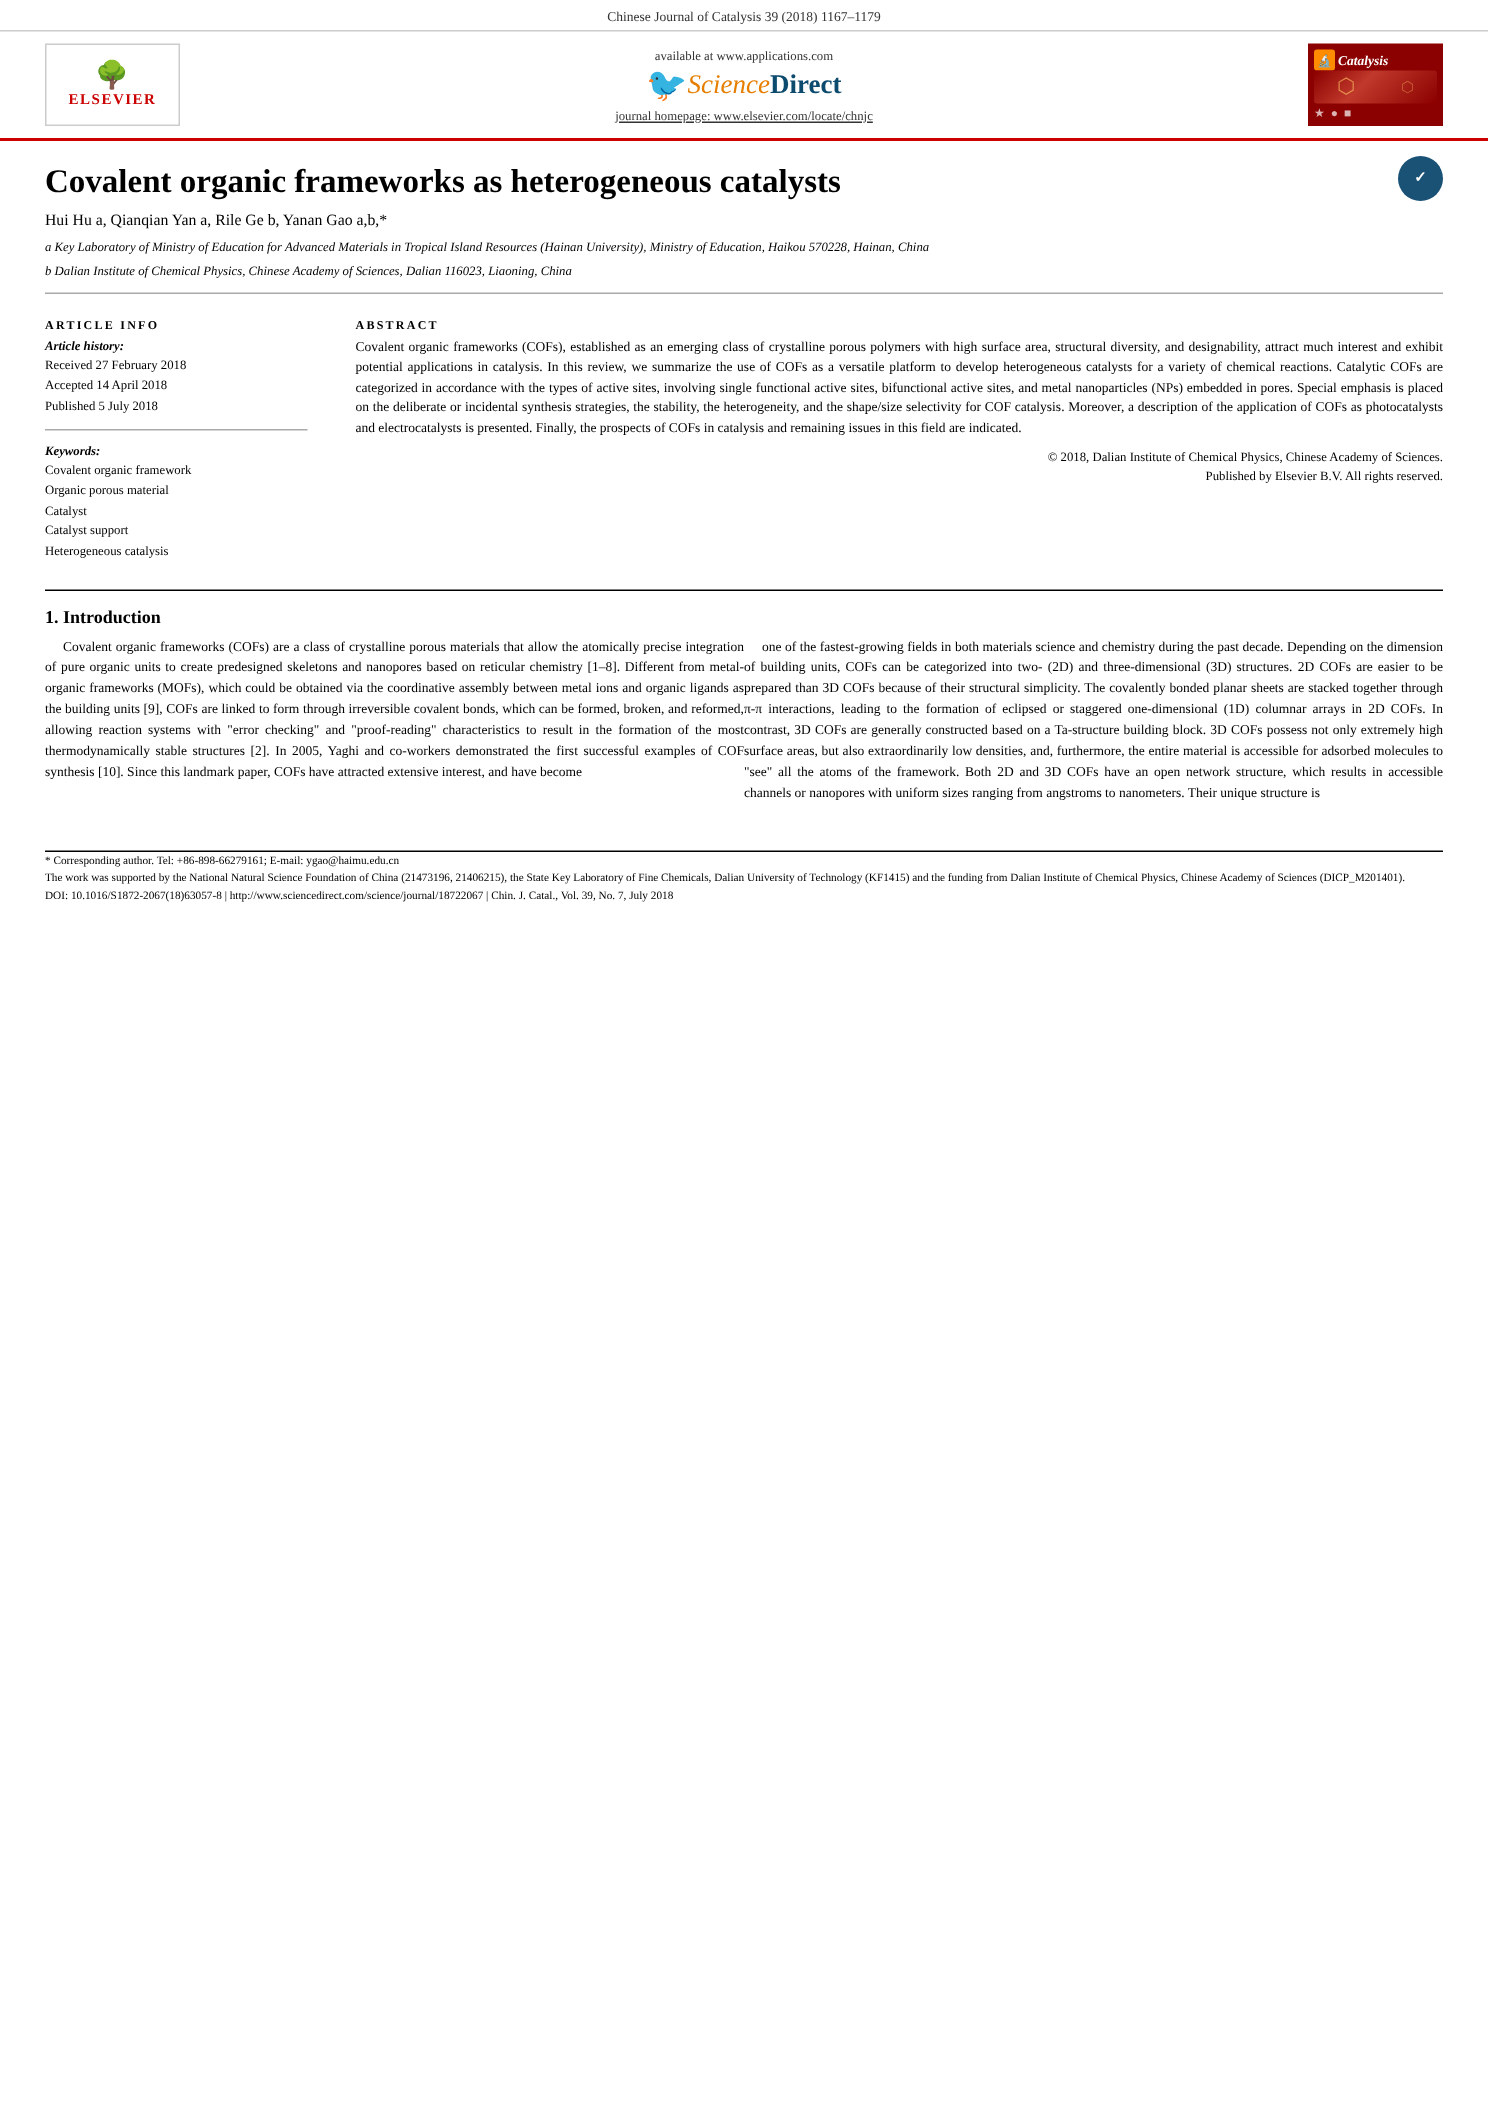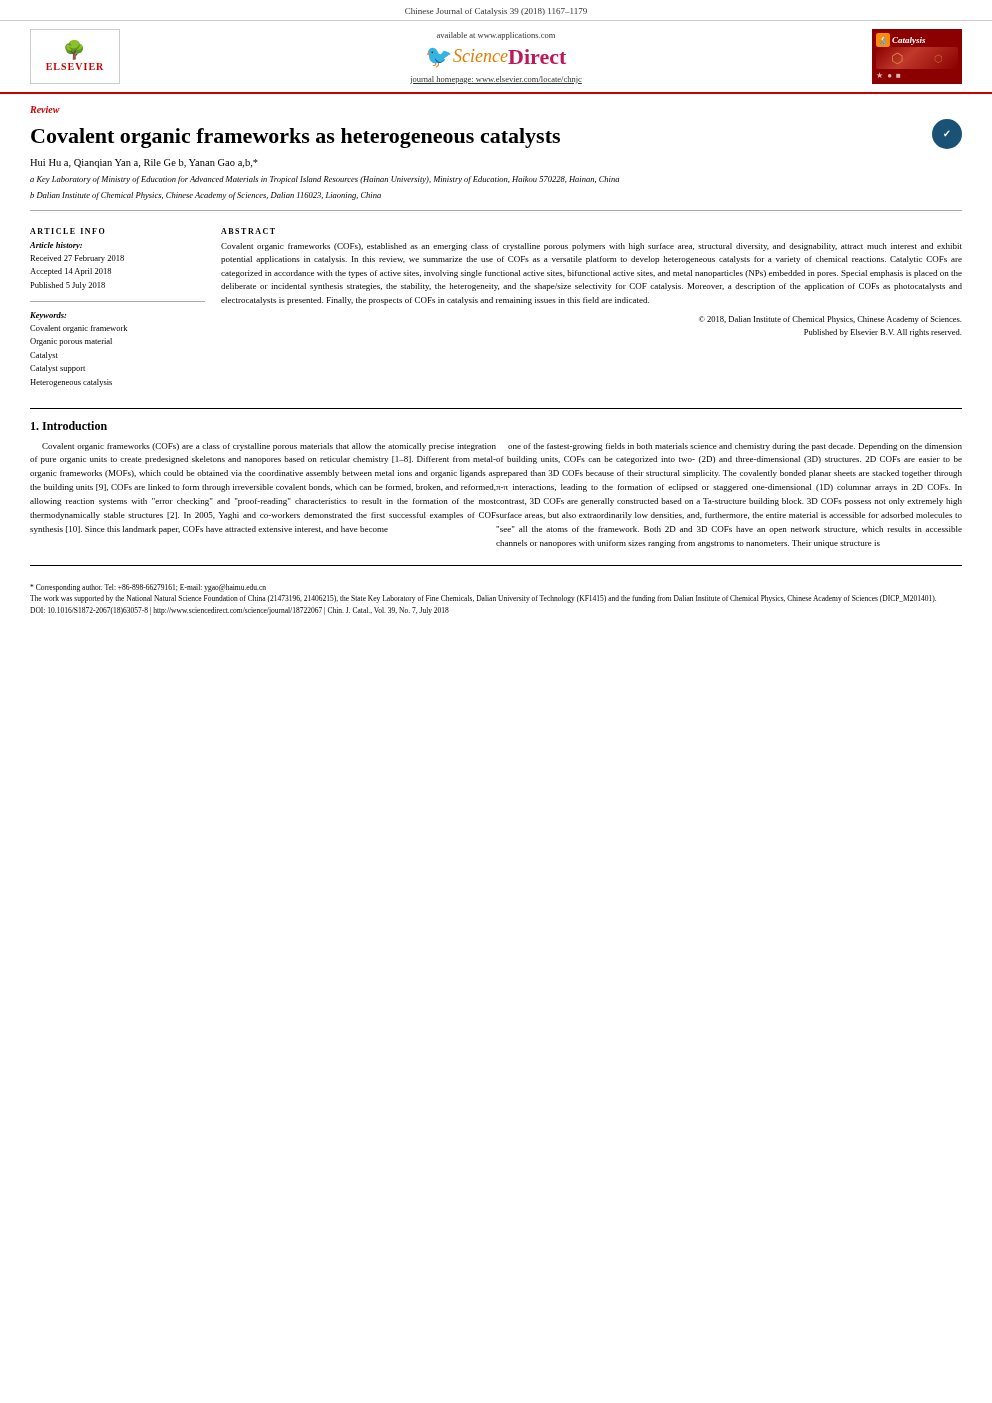--- a/index.html
+++ b/index.html
@@ -91,22 +91,22 @@
     }
 
     .sd-text {
       color: #e67e00;
       font-size: 18px;
       font-weight: normal;
       font-style: italic;
     }
 
     .sd-direct {
-      color: #be185d;
-      font-size: 22px;
+      color: #0c4a6e;
+      font-size: 18px;
       font-weight: bold;
     }
 
     .homepage-url {
       font-size: 8.5px;
       color: #333;
       margin-top: 4px;
       text-decoration: underline;
     }
 
@@ -228,21 +228,21 @@
 
     .divider-line {
       border: none;
       border-top: 1px solid #aaa;
       margin: 8px 0;
     }
 
     
     .two-col {
       display: flex;
-      gap: 16px;
+      gap: 32px;
       margin-top: 16px;
     }
 
     .left-col {
       width: 175px;
       flex-shrink: 0;
     }
 
     .right-col {
       flex: 1;
@@ -326,23 +326,23 @@
       color: #000;
     }
 
     .body-text p {
       margin-bottom: 4px;
       text-indent: 12px;
     }
 
     
     .footer-section {
-      margin-top: 10px;
+      margin-top: 27px;
       border-top: 1px solid #000;
-      padding-top: 16px;
+      padding-top: 0;
     }
 
     .footer-text {
       font-size: 7.5px;
       line-height: 1.5;
       color: #000;
     }
 
     .footer-text .corresponding {
       font-size: 7.5px;
@@ -387,21 +387,20 @@
         <span class="cat-icon-sm">★</span>
         <span class="cat-icon-sm">●</span>
         <span class="cat-icon-sm">■</span>
       </div>
     </div>
 
   </div>
 
   <div class="main-content">
 
-    <div class="review-label">Review</div>
 
     <div class="article-title">
       <div class="article-title-text">Covalent organic frameworks as heterogeneous catalysts</div>
       <div class="crossmark">✓</div>
     </div>
 
     <div class="authors">
       <span>Hui Hu a, Qianqian Yan a, Rile Ge b, Yanan Gao a,b,*</span>
     </div>
 

